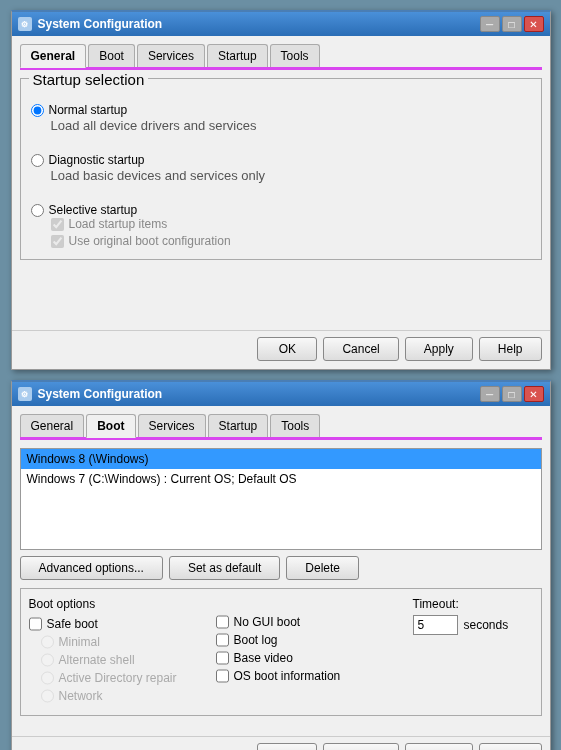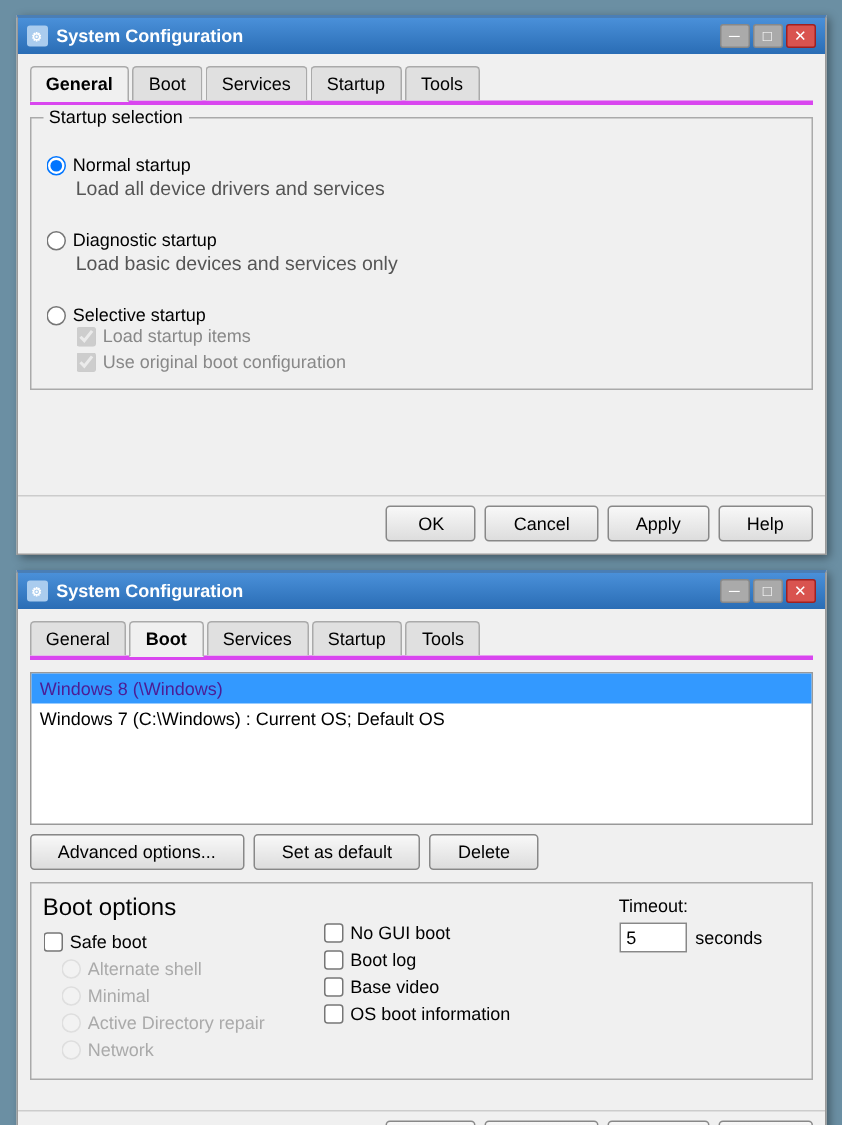--- a/index.html
+++ b/index.html
@@ -98,39 +98,39 @@
 
     .tab.active {
       background: #f0f0f0;
       border-bottom: 1px solid #f0f0f0;
       margin-bottom: -1px;
       font-weight: bold;
     }
 
     
     .section-label {
-      font-size: 16px;
+      font-size: 12px;
       margin-bottom: 6px;
       font-weight: normal;
     }
 
     .group-box {
       border: 1px solid #aaa;
       padding: 8px 10px;
       margin-bottom: 8px;
       position: relative;
     }
 
     .group-box-title {
       position: absolute;
       top: -8px;
       left: 8px;
       background: #f0f0f0;
       padding: 0 4px;
-      font-size: 12px;
+      font-size: 15px;
     }
 
     
     .radio-group {
       display: flex;
       flex-direction: column;
       gap: 20px;
       margin-top: 16px;
     }
 
@@ -197,21 +197,21 @@
     }
 
     .boot-list-item {
       padding: 3px 6px;
       font-size: 12px;
       cursor: pointer;
     }
 
     .boot-list-item.selected {
       background: #3399ff;
-      color: #4c1d95;
+      color: #000000;
     }
 
     .boot-actions {
       display: flex;
       gap: 6px;
       margin-bottom: 8px;
     }
 
     .timeout-row {
       display: flex;
@@ -369,25 +369,25 @@
       <div style="display:flex; gap: 10px;">
 
         <div class="boot-col">
           <div class="section-label">Boot options</div>
           <div class="boot-opt-item">
             <input type="checkbox" style="">
             <span>Safe boot</span>
           </div>
           <div class="boot-opt-item disabled">
             <input type="radio" name="safe_type" disabled="" style="margin-left: 12px;">
-            <span>Alternate shell</span>
+            <span>Minimal</span>
           </div>
           <div class="boot-opt-item disabled">
             <input type="radio" name="safe_type" disabled="" style="margin-left: 12px;">
-            <span>Minimal</span>
+            <span>Alternate shell</span>
           </div>
           <div class="boot-opt-item disabled">
             <input type="radio" name="safe_type" disabled="" style="margin-left: 12px;">
             <span>Active Directory repair</span>
           </div>
           <div class="boot-opt-item disabled">
             <input type="radio" name="safe_type" disabled="" style="margin-left: 12px;">
             <span>Network</span>
           </div>
         </div>

